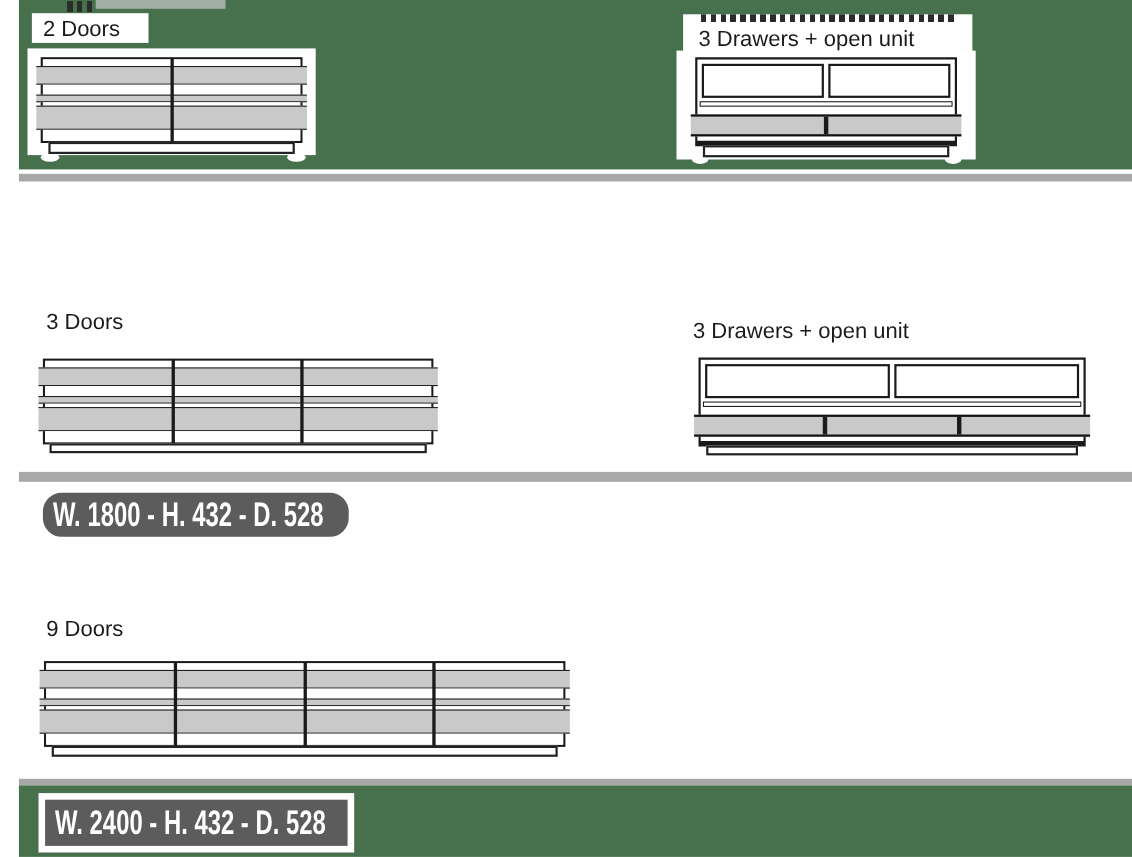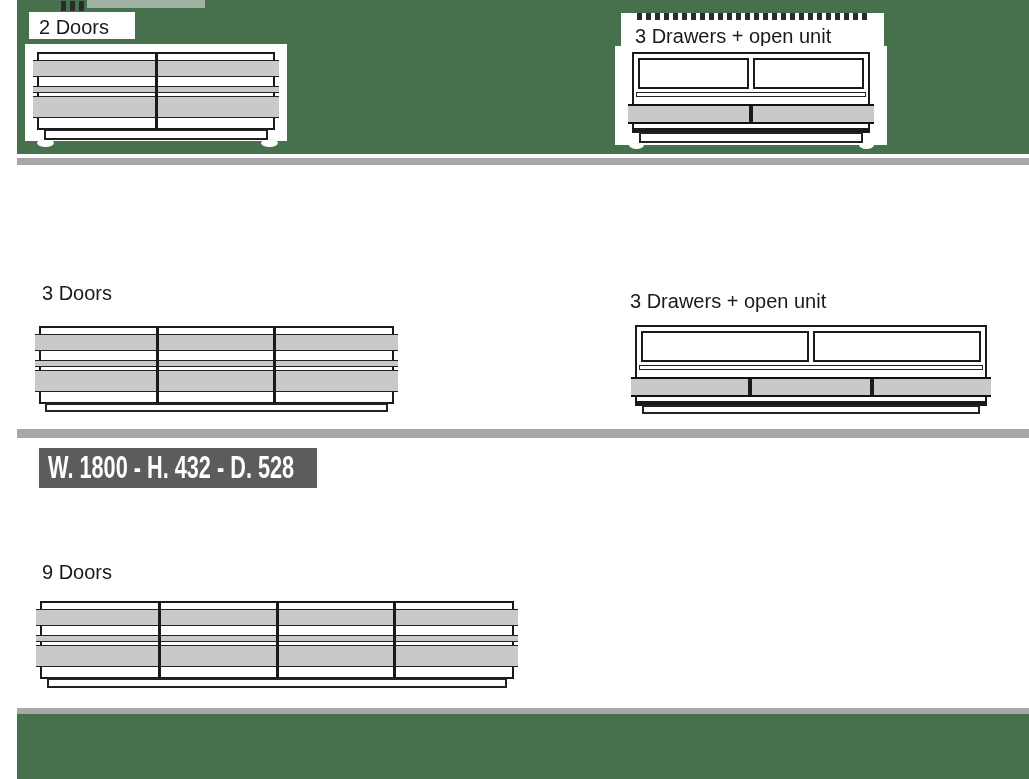--- a/index.html
+++ b/index.html
@@ -147,21 +147,21 @@
     <div class="drawer-row">
       <div class="dr"></div>
       <div class="dr"></div>
       <div class="dr"></div>
     </div>
   </div>
   <div class="plinth" style="left:625px;top:405px;width:338px;height:9px;"></div>
 
   <div class="bar" style="top:429px;height:9px;"></div>
 
-  <div class="dim" style="left:22px;top:448px;">
+  <div class="dim" style="left:22px;top:448px;border-radius:17px;">
     <span>W. 1800 - H. 432 - D. 528</span>
   </div>
 
   <div class="title" style="left:25px;top:560px;">
     <span>9 Doors</span>
   </div>
 
   <div class="cab" style="left:23px;top:601px;width:474px;height:78px;">
     <div class="slats">
       <div class="s w" style="height:6px"></div>
@@ -174,14 +174,17 @@
     </div>
     <div class="vdiv" style="left:calc(25% - 1.5px);"></div>
     <div class="vdiv" style="left:calc(50% - 1.5px);"></div>
     <div class="vdiv" style="left:calc(75% - 1.5px);"></div>
   </div>
   <div class="plinth" style="left:30px;top:678px;width:460px;height:10px;"></div>
 
   <div class="bar" style="top:708px;height:6px;"></div>
   <div class="band" style="top:714px;height:65px;"></div>
 
+  <div class="dim framed" style="left:18px;top:721px;">
+    <span>W. 2400 - H. 432 - D. 528</span>
+  </div>
 
 </div>
 
 </body></html>

